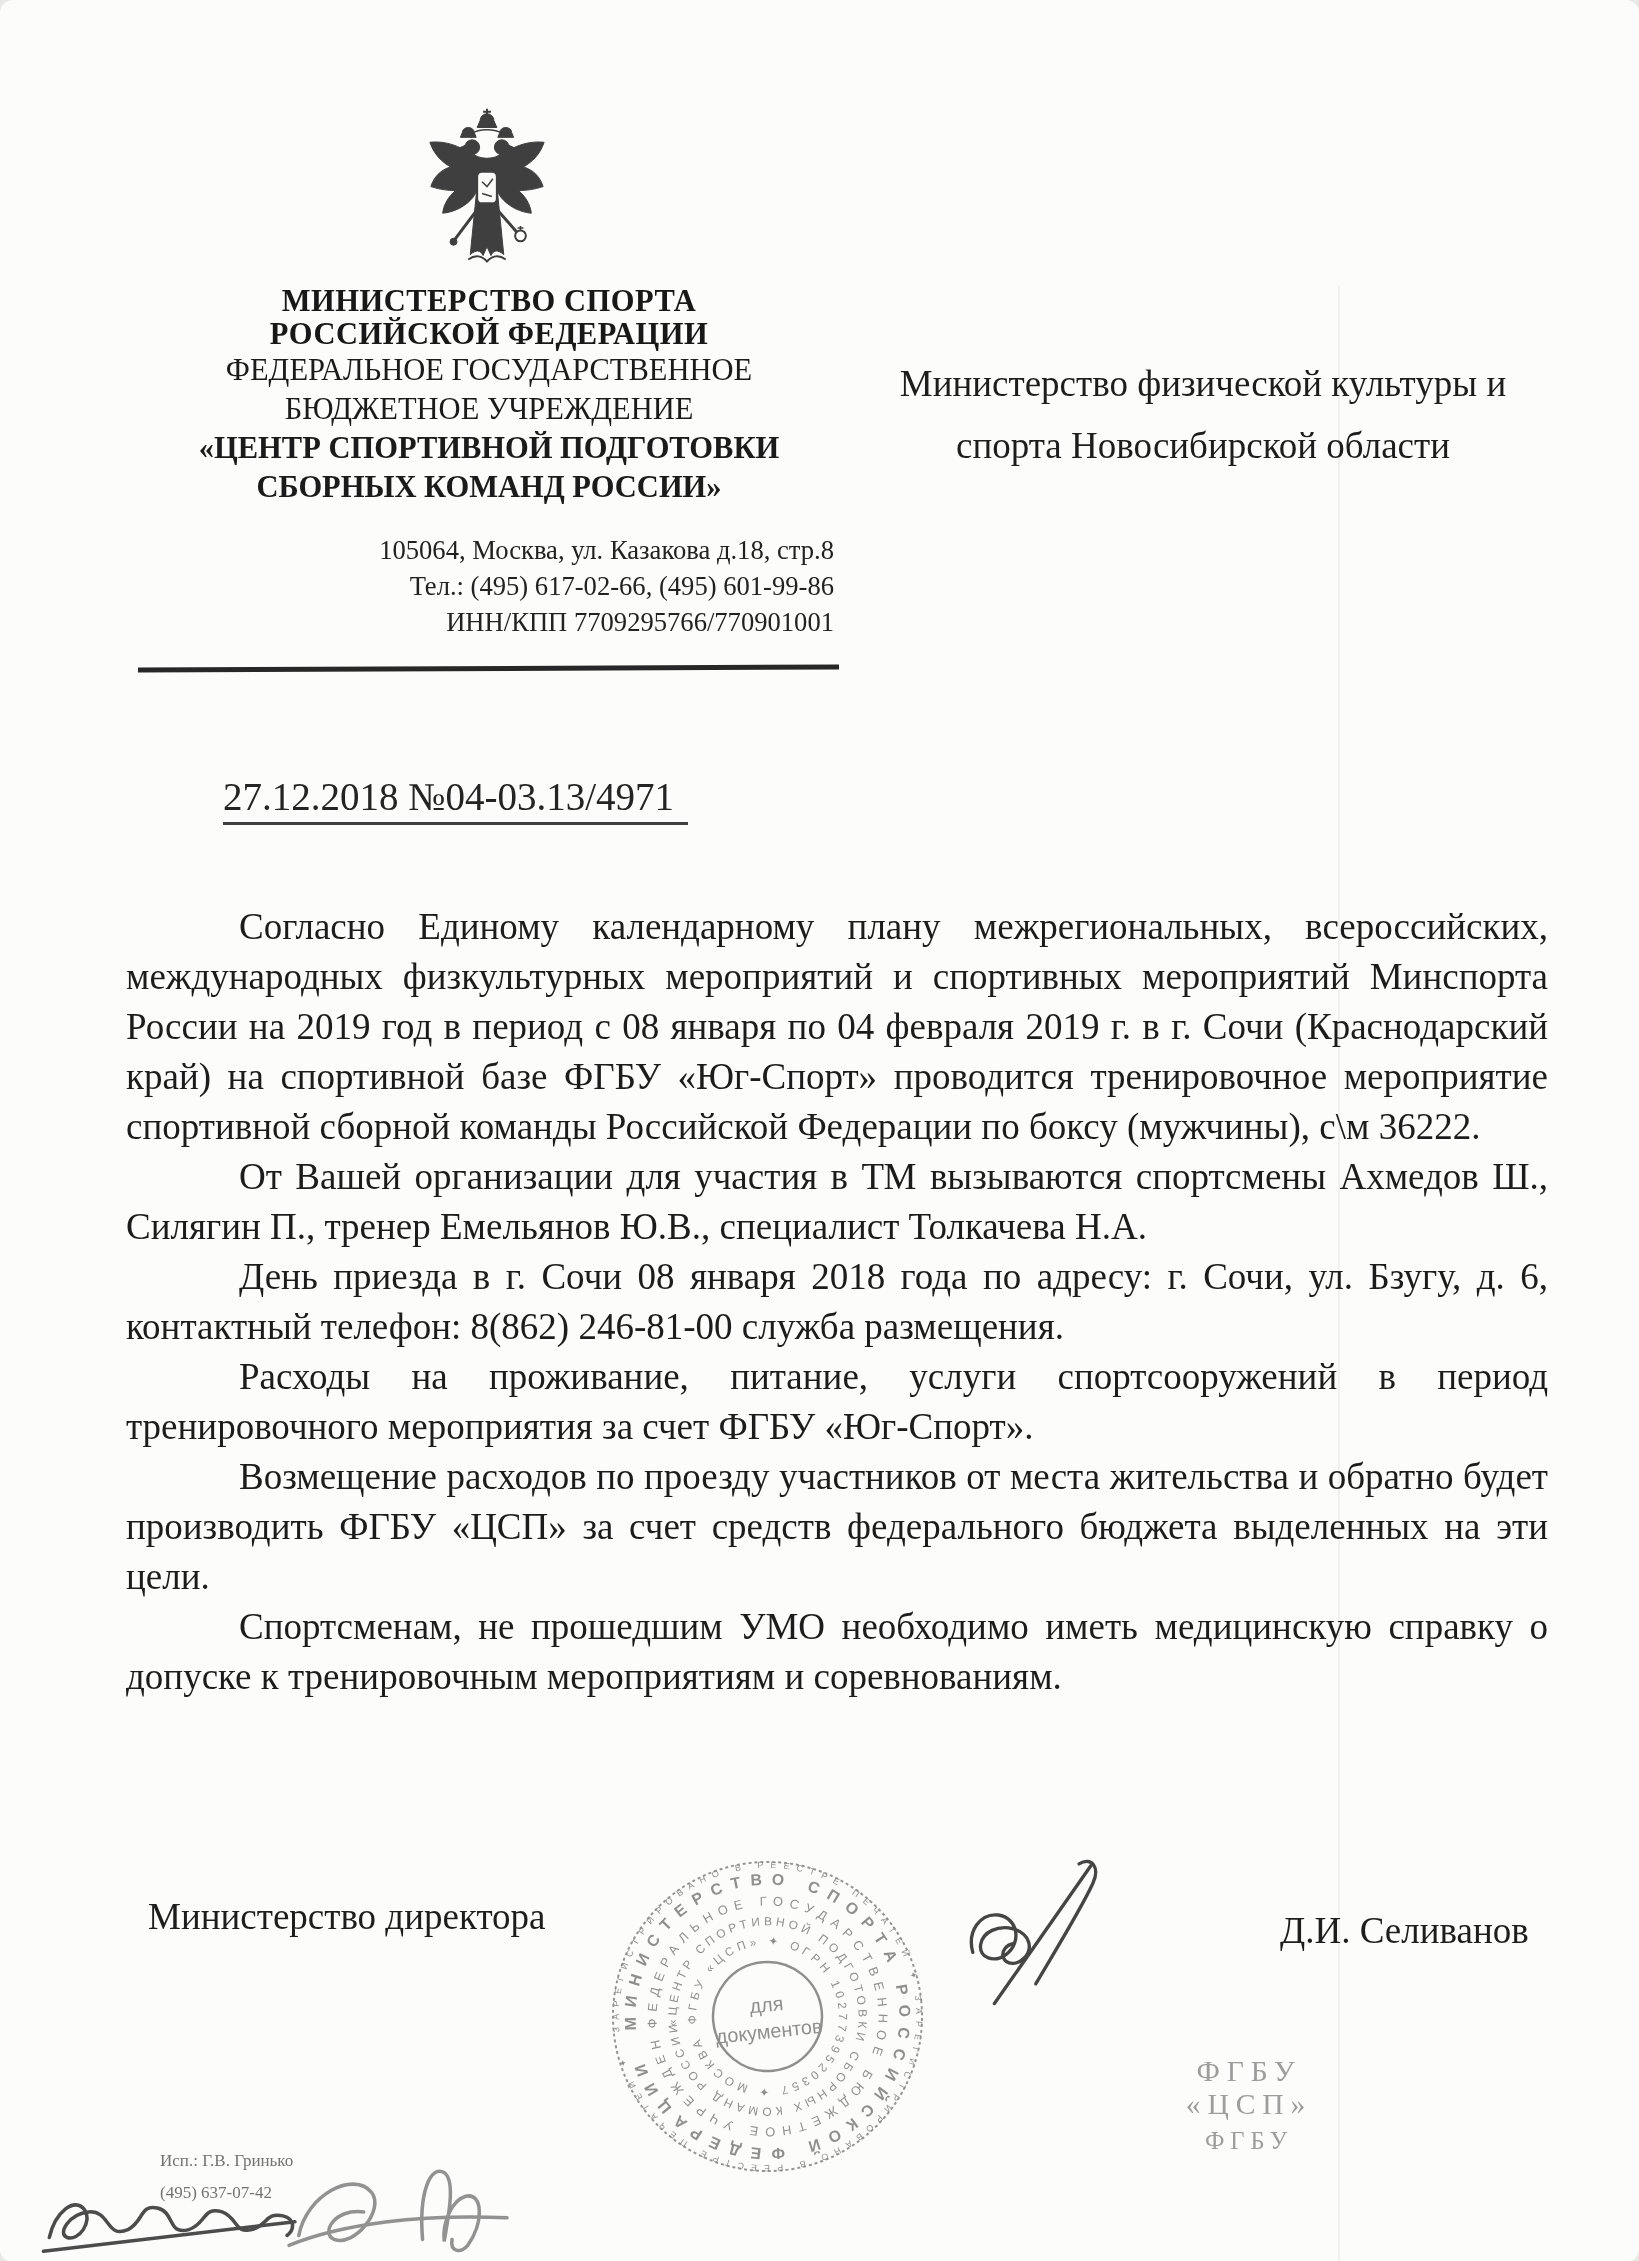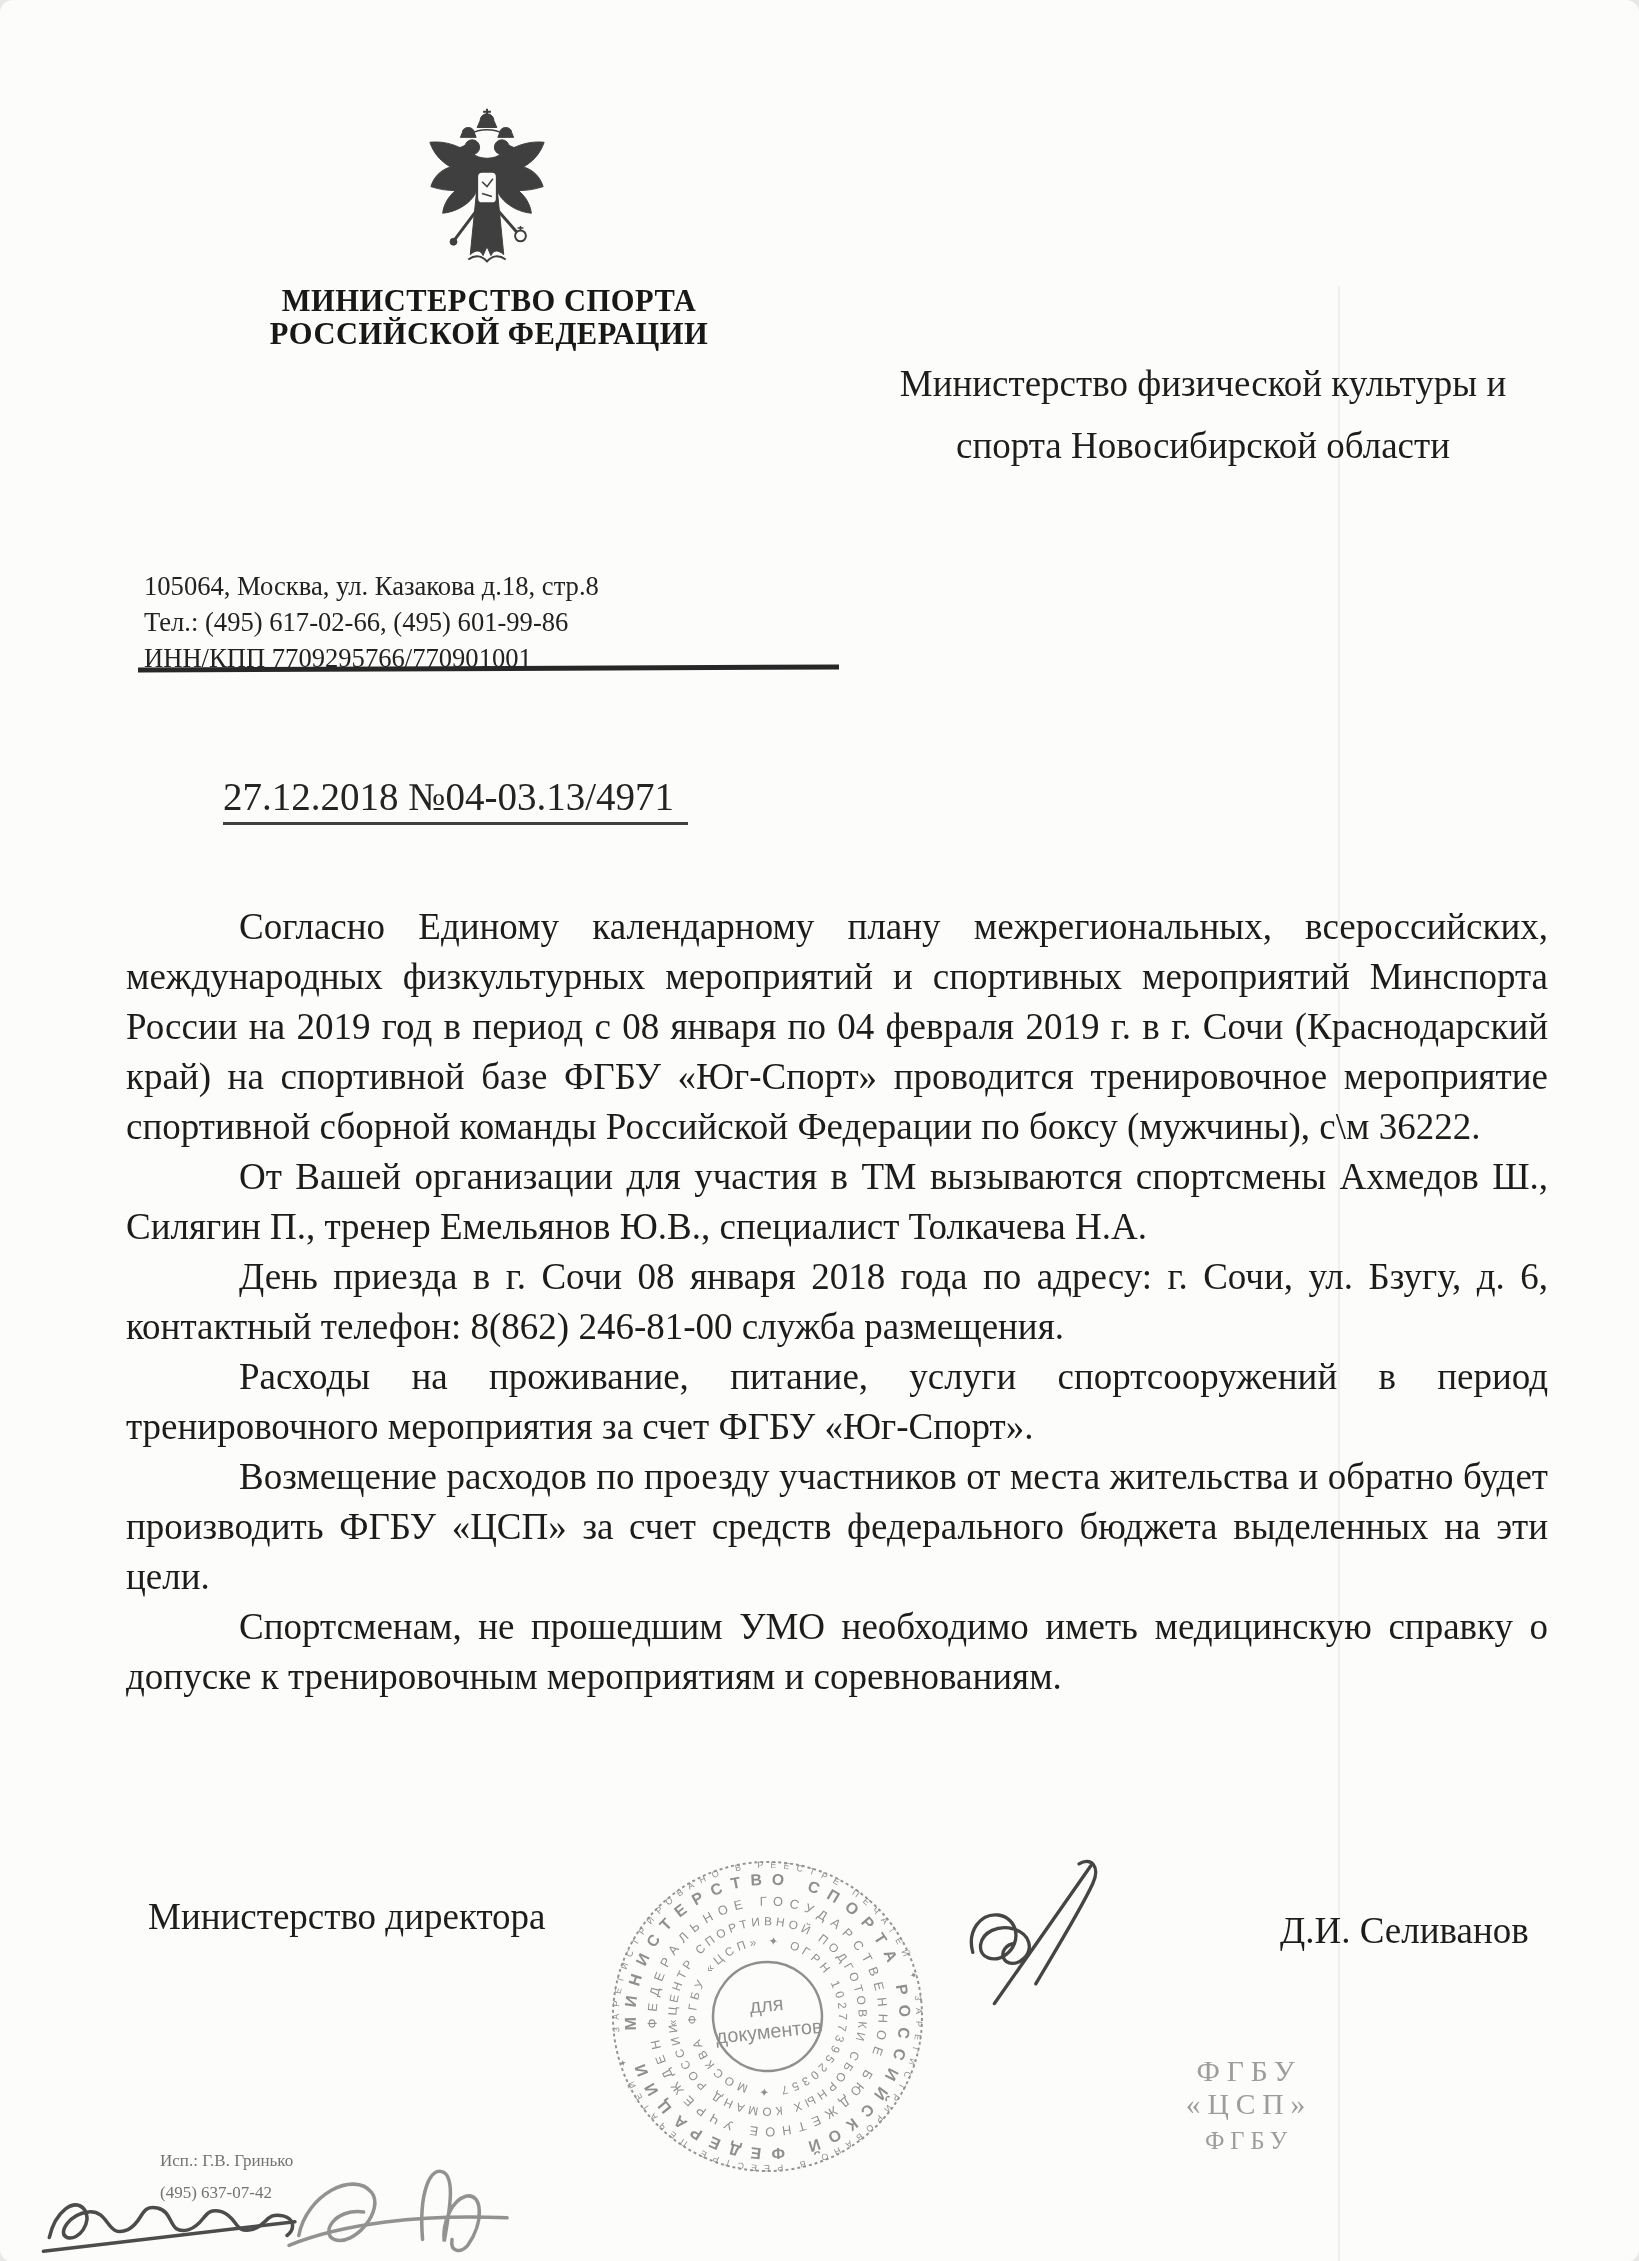--- a/index.html
+++ b/index.html
@@ -15,21 +15,21 @@
   }
   .abs{position:absolute;}
   
   .emblem{left:421px;top:106px;width:132px;height:176px;}
   .ministry{left:144px;top:285px;width:690px;text-align:center;
     font-weight:bold;font-size:30.5px;line-height:33px;color:#181818;
     letter-spacing:0.5px;}
   .org-block{left:144px;top:351px;width:690px;text-align:center;
     font-size:30.5px;line-height:39px;color:#1b1b1b;}
   .org-block .b{font-weight:bold;}
-  .addr-block{left:144px;top:568px;width:690px;text-align:left;
+  .addr-block{left:144px;top:532px;width:690px;text-align:right;
     font-size:26.6px;line-height:36px;color:#222;}
   .rule{left:138px;top:666px;width:701px;height:4.9px;background:#272727;
     transform:rotate(-0.25deg);}
   
   .addressee{left:867px;top:353px;width:672px;text-align:center;
     font-size:37px;line-height:62px;color:#1d1d1d;}
   
   .ref{left:223px;top:774px;font-size:39px;color:#242424;}
   .ref span{border-bottom:3px solid #404040;padding:0 13.8px 3.9px 0;}
   
@@ -85,20 +85,26 @@
 
     <rect x="57" y="66" width="20" height="32" rx="5" fill="#fcfcfa" stroke="#3f3f3f" stroke-width="2"></rect>
     <path d="M62,76 l5,5 l6,-8 M62,88 l10,3" fill="none" stroke="#3f3f3f" stroke-width="1.6"></path>
   </svg>
 
   <div class="abs ministry">
     <div>МИНИСТЕРСТВО  СПОРТА</div>
     <div>РОССИЙСКОЙ ФЕДЕРАЦИИ</div>
   </div>
 
+  <div class="abs org-block">
+    <div>ФЕДЕРАЛЬНОЕ ГОСУДАРСТВЕННОЕ</div>
+    <div>БЮДЖЕТНОЕ УЧРЕЖДЕНИЕ</div>
+    <div class="b">«ЦЕНТР СПОРТИВНОЙ ПОДГОТОВКИ</div>
+    <div class="b">СБОРНЫХ КОМАНД РОССИИ»</div>
+  </div>
 
   <div class="abs addr-block">
     <div>105064, Москва, ул. Казакова д.18, стр.8</div>
     <div>Тел.: (495) 617-02-66, (495) 601-99-86</div>
     <div>ИНН/КПП 7709295766/770901001</div>
   </div>
 
   <div class="abs rule"></div>
 
   <div class="abs addressee">

